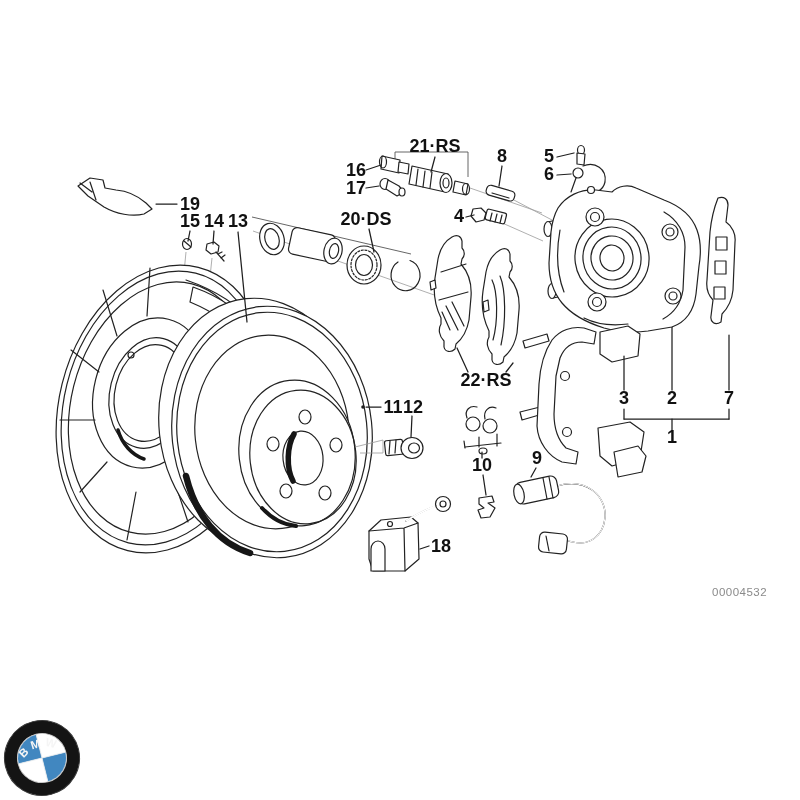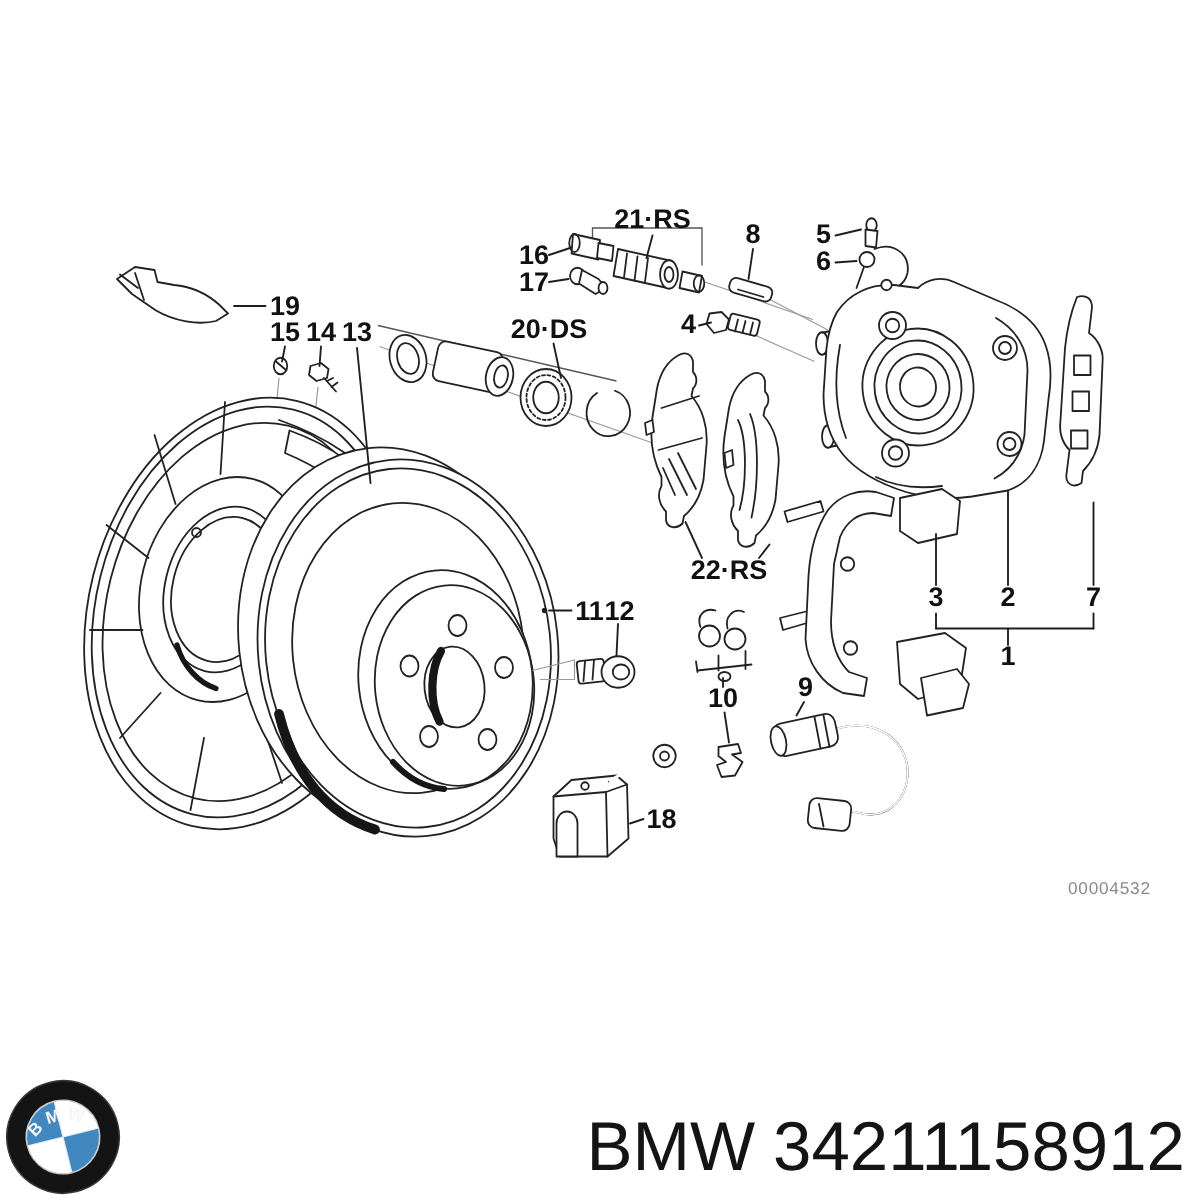--- a/index.html
+++ b/index.html
@@ -315,17 +315,14 @@
       <defs>
         <path id="bmwArc" d="M -24,7 A 25,25 0 0 1 24,7"></path>
       </defs>
       <text font-family="Liberation Sans, sans-serif" font-size="11.5" font-weight="bold" fill="#f5f5f5" letter-spacing="3.5" text-anchor="middle">
         <textPath href="#bmwArc" startOffset="50%">BMW</textPath>
       </text>
     </g>
   </svg>
 </div>
 
-<div class="footer-text">
-  <span class="brand">BMW</span><span>34211158912</span>
+
 </div>
 
-</div>
-
 </body></html>

